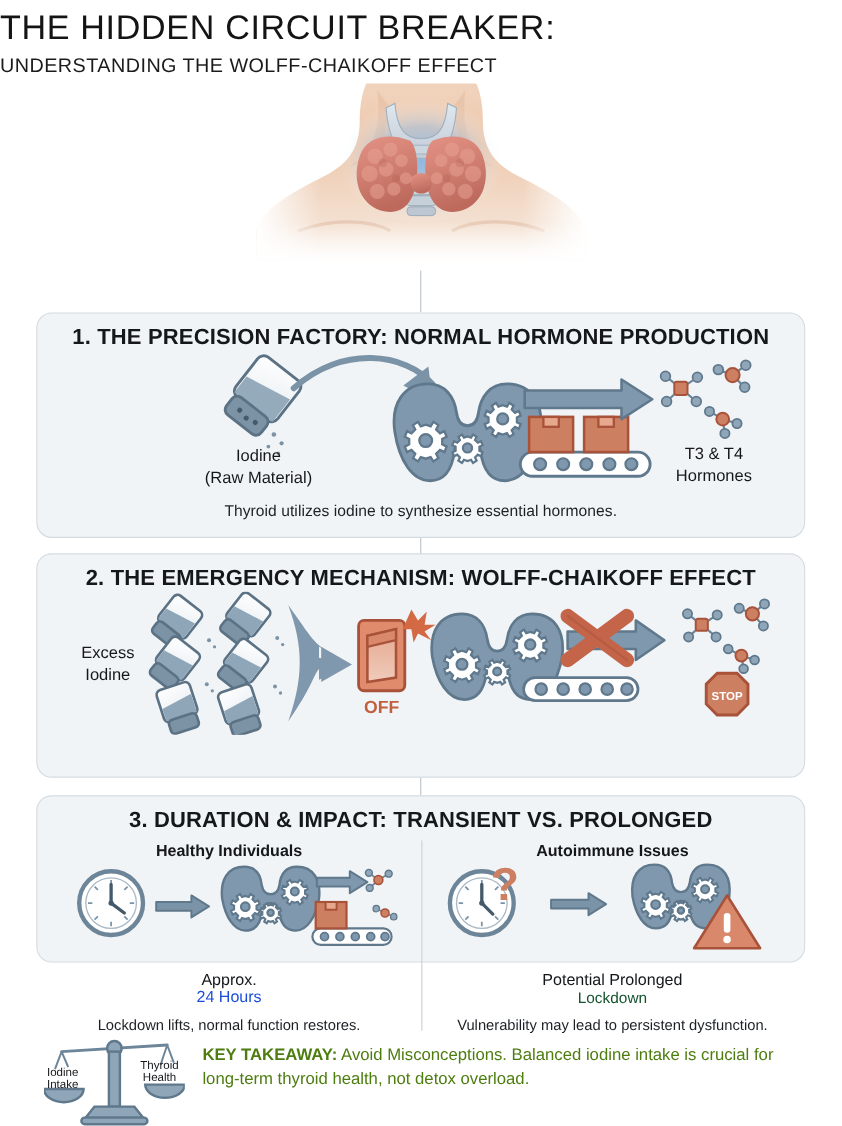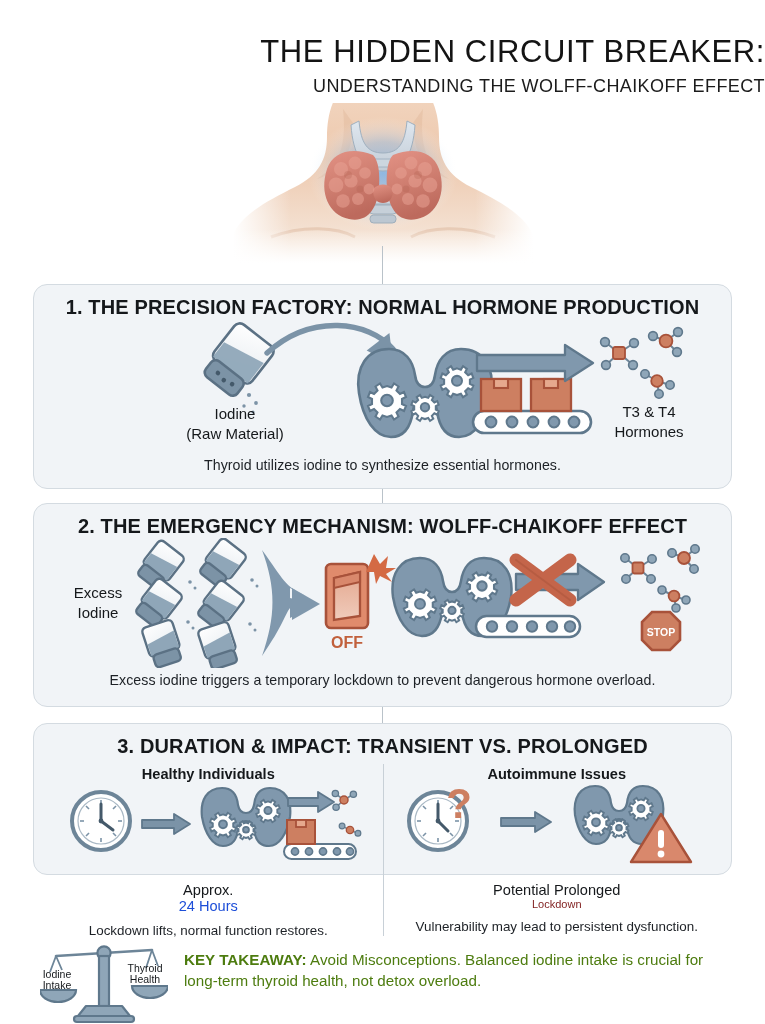--- a/index.html
+++ b/index.html
@@ -8,21 +8,21 @@
     width:765px;height:1024px;
     background:#ffffff;
     font-family:"Liberation Sans","DejaVu Sans",sans-serif;
     color:#1d1d1f;
     overflow:hidden;
     position:relative;
   }
   .page{position:relative;width:765px;height:1024px;}
 
   
-  .header{padding-top:35px;text-align:right;}
+  .header{padding-top:8px;text-align:left;}
   .title{
     font-size:31px;letter-spacing:0.6px;font-weight:400;
     color:#141414;line-height:1.12;
   }
   .subtitle{
     font-size:18px;letter-spacing:0.4px;font-weight:400;
     color:#1b1b1b;margin-top:6px;
   }
 
   
@@ -464,21 +464,20 @@
           </g>
         </g>
 
         <g transform="translate(604,74)">
           <polygon points="10,0 28,0 38,10 38,28 28,38 10,38 0,28 0,10" fill="#cd7f61" stroke="#a8523a" stroke-width="2.6"></polygon>
           <text class="lbl" x="19" y="24" text-anchor="middle" font-size="10.5" font-weight="700" fill="#ffffff">STOP</text>
         </g>
       </svg>
     </div>
 
-    <div class="panel-caption" style="margin-top:4px;">Excess iodine triggers a temporary lockdown to prevent dangerous hormone overload.</div>
   </div>
 
   <div class="panel" style="top:723px;height:152px;">
     <div class="panel-title">3. DURATION &amp; IMPACT: TRANSIENT VS. PROLONGED</div>
 
     <div class="split" style="margin-top:2px;position:relative;">
       <div class="vdiv"></div>
 
       <div class="col">
         <div class="col-head">Healthy Individuals</div>
@@ -618,21 +617,21 @@
           </g>
 
           <g>
             <path d="M278 32 L308 80 L248 80 Z" fill="#d9886c" stroke="#a8523a" stroke-width="2.4" stroke-linejoin="round"></path>
             <rect x="275" y="48" width="6" height="18" rx="3" fill="#ffffff"></rect>
             <circle cx="278" cy="72" r="3.4" fill="#ffffff"></circle>
           </g>
         </svg>
         <div style="text-align:center;margin-top:-4px;">
           <div style="font-size:14.6px;color:#15181b;">Potential Prolonged</div>
-          <div style="font-size:11px;color:#7f1d1d;">Lockdown</div>
+          <div style="font-size:14px;color:#14532d;">Lockdown</div>
         </div>
         <div class="col-cap" style="margin-top:9px;">Vulnerability may lead to persistent dysfunction.</div>
       </div>
     </div>
   </div>
 
   <div class="footer">
     <div class="footer-icon">
       <svg width="128" height="82" viewBox="0 0 128 82" aria-hidden="true">
 

